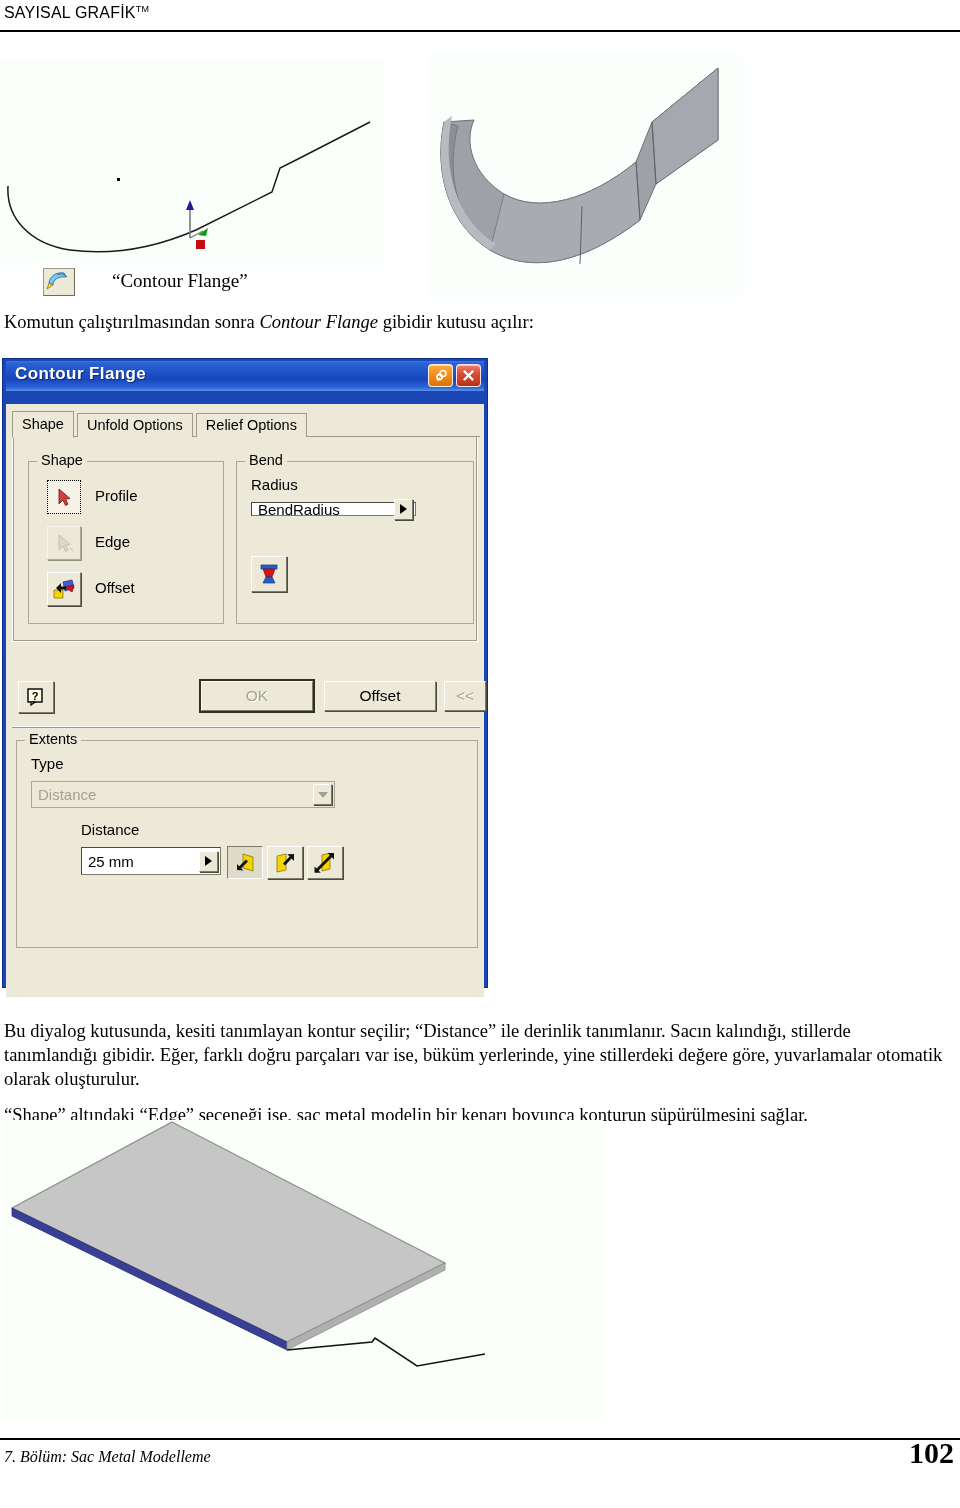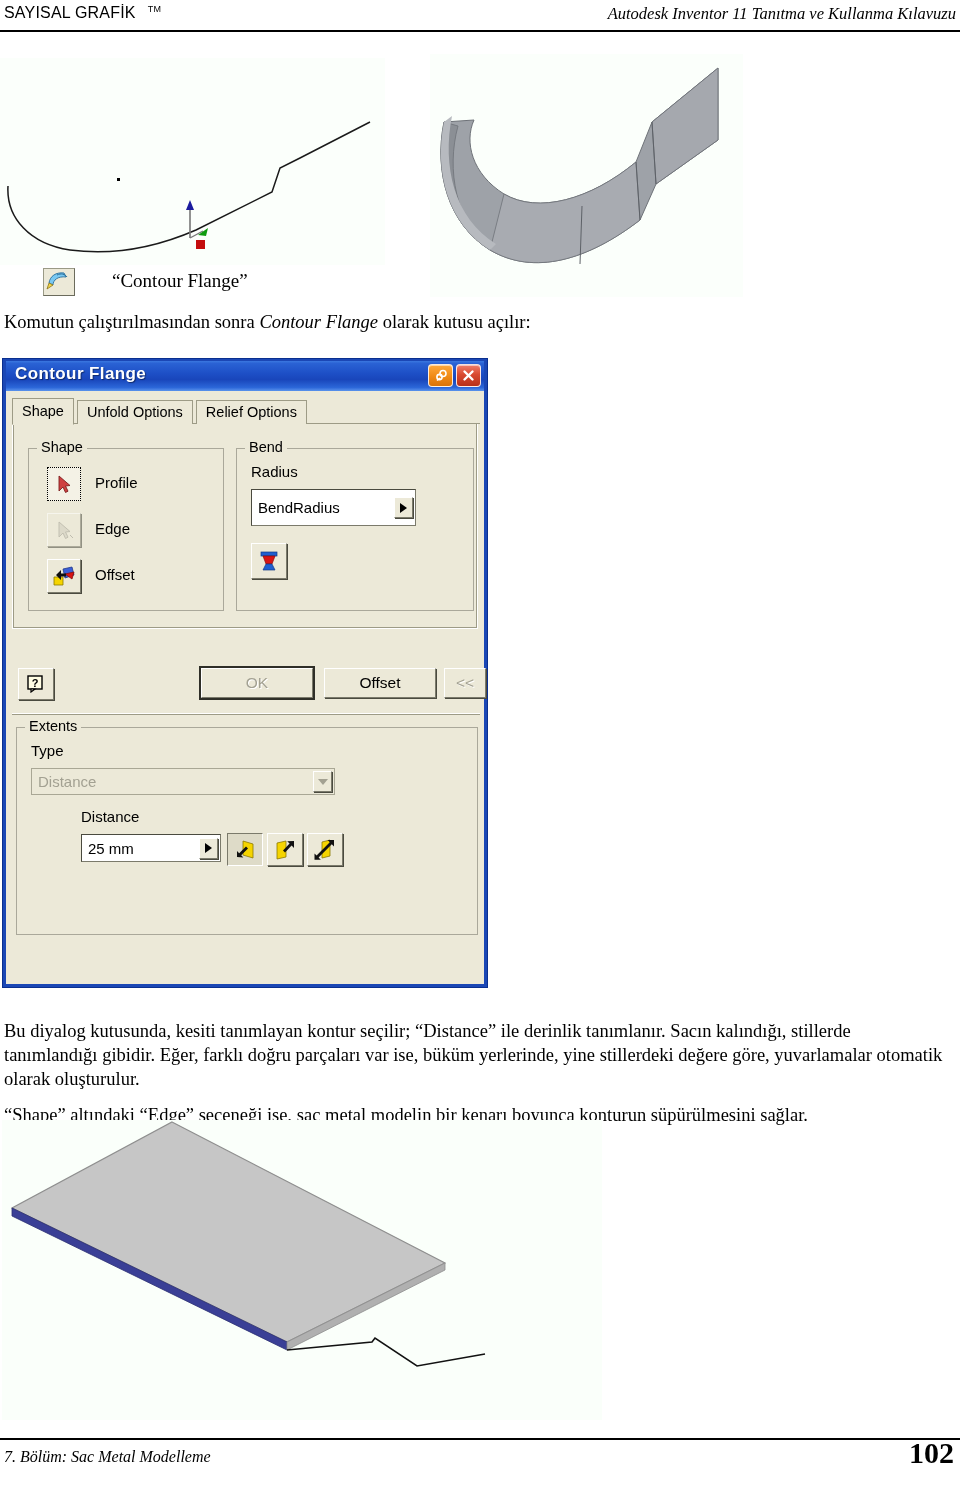--- a/index.html
+++ b/index.html
@@ -15,21 +15,21 @@
 
   
   .page-header{
     position:absolute; left:0; top:0; width:960px; height:34px;
   }
   .hdr-left{
     position:absolute; left:4px; top:4px;
     font-family:"Liberation Sans", sans-serif;
     font-size:16px; letter-spacing:.2px;
   }
-  .hdr-left sup{ font-size:9px; vertical-align:super;margin-left:12px; }
+  .hdr-left sup{ font-size:9px; vertical-align:super; }
   .hdr-right{
     position:absolute; right:4px; top:4px;
     font-family:"Liberation Serif", serif;
     font-style:italic; font-size:16.5px;
   }
   .hdr-rule{
     position:absolute; left:0; top:30px; width:960px;
     border-top:2px solid #000;
   }
 
@@ -96,20 +96,21 @@
     box-shadow:inset 0 1px 0 rgba(255,255,255,.55);
   }
   .xp-btn.pin{ background:linear-gradient(180deg,#ffa83c 0%,#f08a16 55%,#d97309 100%); }
   .xp-btn.close{ background:linear-gradient(180deg,#f07f6c 0%,#d94a31 45%,#b8301a 100%); }
 
   .xp-body{
     position:relative;
     background:#ece9d8;
     height:calc(100% - 30px);
     padding:4px 4px 5px 4px;
+    margin-top:13px;
   }
 
   
   .tabstrip{
     position:relative; height:26px; margin:3px 0 0 2px;
     border-bottom:1px solid #9d9b86;
   }
   .tab{
     display:inline-block; position:relative; top:0;
     height:25px; line-height:23px;
@@ -174,21 +175,21 @@
   .iconbtn.disabled{ opacity:.55; }
 
   .fieldlabel{
     position:absolute;
     font-family:"Liberation Sans", sans-serif;
     font-size:15px; color:#000;
   }
 
   .combo{
     position:absolute;
-    height:37px;
+    height:14px;
     background:#fff;
     border:1px solid #7b7a6b;
     border-top-color:#4a4a3f; border-left-color:#4a4a3f;
     display:flex; align-items:center;
   }
   .combo .val{
     flex:1; padding-left:6px;
     font-family:"Liberation Sans", sans-serif;
     font-size:15px; color:#000;
     white-space:nowrap; overflow:hidden;
@@ -291,21 +292,20 @@
     font-family:"Liberation Serif", serif;
   }
 </style>
 </head>
 <body>
 
 <div class="page-header">
   <div class="hdr-left">
     <span>SAYISAL GRAFİK</span><sup>TM</sup>
   </div>
-  <div class="hdr-right">Autodesk Inventor 11 Tanıtma ve Kullanma Kılavuzu</div>
   <div class="hdr-rule"></div>
 </div>
 
 <div class="fig-row">
 
   <div class="sketch-fig">
     <svg class="fig-svg" viewBox="0 0 385 207">
       <rect x="0" y="0" width="385" height="207" fill="#fbfffb"></rect>
       <path d="M 8 128 C 6 160, 30 186, 70 192 C 108 197, 150 192, 196 172 L 272 134 L 280 110 L 300 100 L 370 64" fill="none" stroke="#1a1a1a" stroke-width="1.5"></path>
       <rect x="117" y="120" width="3" height="3" fill="#000"></rect>
@@ -344,21 +344,21 @@
     <svg width="26" height="22" viewBox="0 0 26 22">
       <path d="M 5 14 C 6 7, 12 3, 20 4 L 22 8 C 14 7, 9 11, 9 16 Z" fill="#79c8f2" stroke="#2a6e9b" stroke-width="0.9"></path>
       <path d="M 9 16 L 5 14 L 3 20 Z" fill="#f2d64b" stroke="#8a7318" stroke-width="0.8"></path>
       <path d="M 13 6 C 17 4, 21 5, 23 8" fill="none" stroke="#2a6e9b" stroke-width="1"></path>
     </svg>
   </div>
   <div class="cmd-caption">“Contour Flange”</div>
 </div>
 
 <div class="intro-line">
-  <span>Komutun çalıştırılmasından sonra </span><i>Contour Flange</i><span> olarak kutusu açılır:</span>
+  <span>Komutun çalıştırılmasından sonra </span><i>Contour Flange</i><span> gibidir kutusu açılır:</span>
 </div>
 
 <div class="xp-dialog">
 
   <div class="xp-titlebar">
     <div class="xp-title">Contour Flange</div>
     <div class="xp-btns">
       <div class="xp-btn pin">
         <svg width="14" height="14" viewBox="0 0 14 14">
           <circle cx="9" cy="4.5" r="3" fill="none" stroke="#fff" stroke-width="1.6"></circle>

